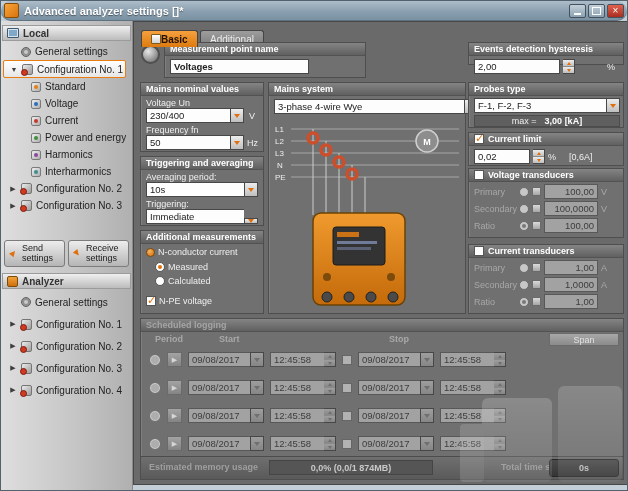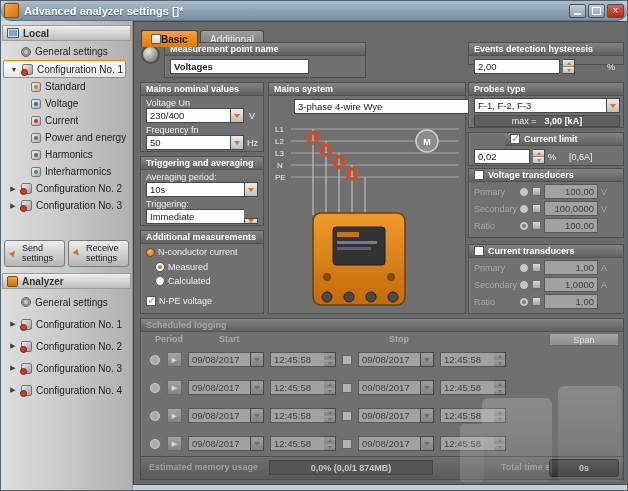--- a/index.html
+++ b/index.html
@@ -270,21 +270,21 @@
             <span class="arr-d"></span>
           </div>
       </div>
       <span class="lbl g-abs" style="left:106px;top:55px;">Hz</span>
     </div>
 
     <div class="group" style="left:134px;top:60px;width:198px;height:232px;">
       <div class="g-title">
           <span>Mains system</span>
         </div>
-      <div class="combo g-abs" style="left:5px;top:16px;width:204px;margin-left:20px;">
+      <div class="combo g-abs" style="left:5px;top:16px;width:204px;">
         <div class="field">3-phase 4-wire Wye</div>
         <div class="cbtn">
             <span class="arr-d"></span>
           </div>
       </div>
       <svg class="g-abs" style="left:4px;top:34px;" width="188" height="194" viewBox="0 0 188 194">
         <defs>
           <linearGradient id="devg" x1="0" y1="0" x2="0" y2="1">
             <stop offset="0" stop-color="#f09a2e"></stop>
               <stop offset="1" stop-color="#c46a0a"></stop>
@@ -346,21 +346,21 @@
         <div class="cbtn">
             <span class="arr-d"></span>
           </div>
       </div>
       <div class="maxstrip g-abs" style="left:5px;top:32px;width:146px;height:12px;">
         <span class="lbl">max =</span>
         <span class="maxval">3,00  [kA]</span>
       </div>
     </div>
 
-    <div class="group" style="left:334px;top:110px;width:156px;height:34px;padding-left:36px;">
+    <div class="group" style="left:334px;top:110px;width:156px;height:34px;">
       <div class="g-title">
         <span class="checkbox checked"></span>
         <span>Current limit</span>
       </div>
       <div class="g-abs row" style="left:5px;top:16px;">
         <input class="field" style="width: 56px;" value="0,02">
         <span class="spin">
             <div>
               <span class="arr-u-s"></span>
             </div>

